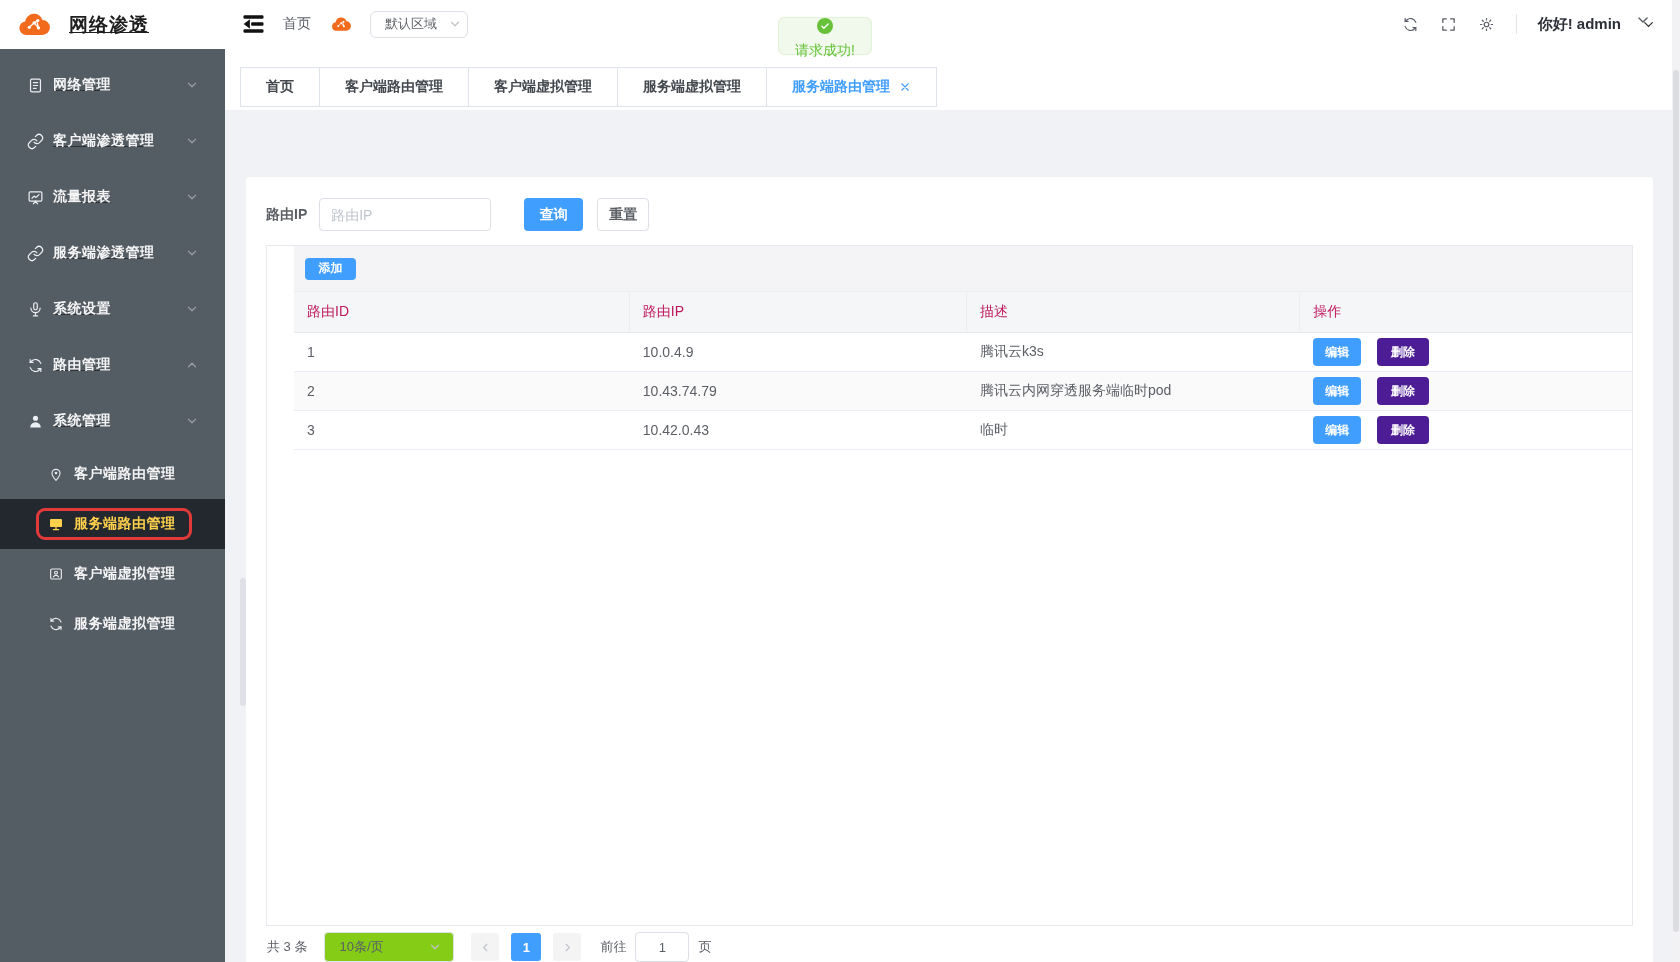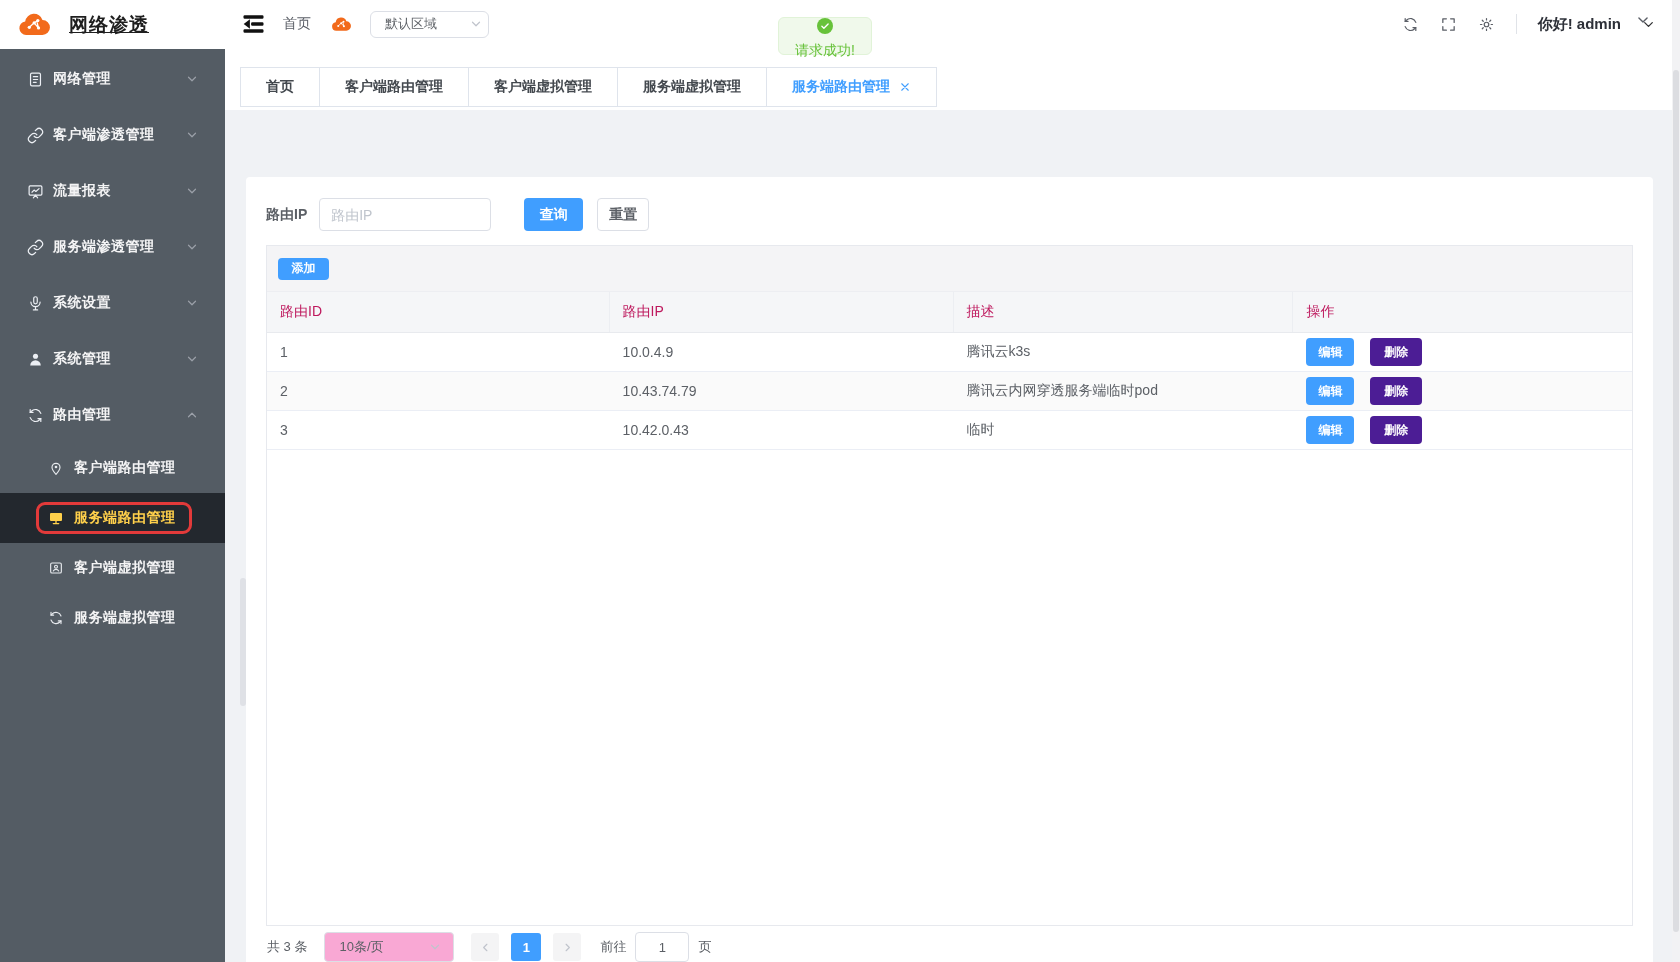--- a/index.html
+++ b/index.html
@@ -10,21 +10,21 @@
     background:#f0f2f5; color:#303133; font-size:14px;
   }
   .icon { display:inline-flex; align-items:center; justify-content:center; }
   .icon svg { width:100%; height:100%; display:block; }
 
   
   .sidebar { position:absolute; left:0; top:0; width:225px; height:962px; background:#545c64; z-index:5; }
   .logo-bar { height:49px; background:#fff; display:flex; align-items:center; padding-left:10px; gap:13px; }
   .logo-cloud { width:46px; height:34px; }
   .logo-title { font-size:19px; font-weight:bold; color:#1f1f1f; letter-spacing:1px;text-decoration:underline; }
-  .menu { padding-top:2px; }
+  .menu { padding-top:8px;text-decoration:underline; }
   .menu-item { height:56px; display:flex; align-items:center; padding:0 18px 0 27px; color:#f4f4f5; cursor:pointer; }
   .menu-item .icon { width:17px; height:17px; color:#eceff4; margin-right:9px; flex:none; }
   .menu-item .m-label { flex:1; font-size:14px; font-weight:600; letter-spacing:0.5px; }
   .menu-item .chev { width:12px; height:12px; color:#9ba0a8; }
   .chev.up svg { transform:rotate(180deg); }
   .sub-item { height:50px; display:flex; align-items:center; padding-left:48px; color:#f4f4f5; cursor:pointer; }
   .sub-item .icon { width:16px; height:16px; color:#e8ebef; margin-right:10px; flex:none; }
   .sub-item .s-label { font-size:14px; font-weight:600; letter-spacing:0.5px; }
   .sub-item.active { background:#23282e; color:#ffd04b; padding-left:48px; }
   .sub-item.active .icon { color:#ffd04b; }
@@ -35,21 +35,21 @@
 
   
   .main { position:absolute; left:225px; top:0; right:0; height:962px; }
 
   
   .topbar { height:67px; background:#fff; position:relative; }
   .topbar-left { position:absolute; left:15px; top:0; height:48px; display:flex; align-items:center; gap:16px; }
   .hamburger { width:27px; height:24px; color:#111; cursor:pointer; }
   .breadcrumb { color:#5a5e66; font-size:14px; }
   .topbar-cloud { width:27px; height:21px; cursor:pointer; }
-  .region-select { width:119px; height:27px; border:1px solid #dcdfe6; border-radius:6px;
+  .region-select { width:98px; height:27px; border:1px solid #dcdfe6; border-radius:6px;
     display:flex; align-items:center; justify-content:space-between; padding:0 6px 0 14px;
     color:#5f6368; font-size:13px; cursor:pointer; background:#fff; }
   .region-select .chev { width:12px; height:12px; color:#c0c4cc; }
   .toast { position:absolute; left:553px; top:17px; height:38px; padding:0 16px;
     background:#f0f9eb; border:1px solid #e1f3d8; border-radius:6px;
     display:flex; align-items:center; gap:8px;flex-direction:column; }
   .toast-check { width:16px; height:16px; border-radius:50%; background:#67c23a; color:#fff; padding:3px; }
   .toast-msg { color:#67c23a; font-size:14px; }
   .topbar-right { position:absolute; right:25px; top:0; height:48px; display:flex; align-items:center; gap:21px; }
   .tb-icon { width:17px; height:17px; color:#5a5e66; cursor:pointer; }
@@ -79,21 +79,21 @@
   .filter-input::placeholder { color:#bfc4cc; }
   .btn { border:none; border-radius:4px; font-size:14px; cursor:pointer; display:inline-flex;
     align-items:center; justify-content:center;
     font-family:"Liberation Sans","DejaVu Sans",sans-serif; }
   .btn-primary { background:#409eff; color:#fff; }
   .btn-plain { background:#fff; color:#5c6066; border:1px solid #dcdfe6; }
   .search-btn { width:59px; height:33px; margin-left:33px; font-weight:600; }
   .reset-btn { width:52px; height:33px; margin-left:14px; font-weight:600; }
 
   .panel { position:absolute; left:20px; top:68px; right:20px; bottom:51px;
-    border:1px solid #e7e9ee; background:#fff; }
+    border:1px solid #e7e9ee; background:#fff;padding-left:27px; }
   .panel-toolbar { height:46px; background:#f4f4f6; border-bottom:1px solid #edeef2;
     display:flex; align-items:center; padding-left:11px; }
   .add-btn { width:51px; height:22px; font-size:12px; font-weight:600; }
 
   .thead { display:flex; height:41px; background:#f5f6f8; align-items:center;
     color:#be185d; border-bottom:1px solid #e8eaee; }
   .th, .td { padding-left:13px; overflow:hidden; white-space:nowrap; }
   .c1 { width:25.1%; } .c2 { width:25.2%; } .c3 { width:24.9%; } .c4 { width:24.8%; }
   .th { border-right:1px solid #eceef2; height:100%; display:flex; align-items:center; }
   .th:last-child { border-right:none; }
@@ -101,21 +101,21 @@
     color:#5c6066; background:#fff; }
   .t-row:nth-of-type(even) { background:#fafafa; }
   .act-btn { height:28px; font-size:12px; font-weight:600; border-radius:4px; }
   .edit-btn { width:48px; }
   .del-btn { width:52px; margin-left:12px; background:#4c1d95; color:#fff; }
 
   
   .pager { position:absolute; left:21px; bottom:15px; height:30px; display:flex;
     align-items:center; font-size:13px; color:#5c6066; }
   .pg-total { margin-right:17px; }
-  .pg-size { width:130px; height:30px; border:1px solid #dcdfe6; border-radius:4px; background:#f9a8d4;
+  .pg-size { width:130px; height:30px; border:1px solid #dcdfe6; border-radius:4px; background:#84cc16;
     display:flex; align-items:center; justify-content:space-between; padding:0 12px 0 14px;
     color:#5c6066; cursor:pointer; margin-right:17px; }
   .pg-size .chev { width:12px; height:12px; color:#c0c4cc; }
   .pg-btn { width:28px; height:28px; border-radius:3px; background:#f4f4f5; border:none;
     display:flex; align-items:center; justify-content:center; cursor:pointer; }
   .pg-btn .icon { width:11px; height:11px; color:#c0c4cc; }
   .pg-prev { margin-right:12px; }
   .pg-cur { width:30px; height:28px; border-radius:3px; background:#409eff; color:#fff;
     display:flex; align-items:center; justify-content:center; font-weight:600; margin-right:12px; }
   .pg-next { margin-right:19px; }
@@ -225,44 +225,44 @@
         <span class="m-label">系统设置</span>
         <span class="icon chev">
           <svg viewBox="0 0 24 24" fill="none" stroke="currentColor" stroke-width="2.4" stroke-linecap="round" stroke-linejoin="round">
             <path d="M5 8.5l7 7 7-7"></path>
           </svg>
         </span>
       </div>
 
       <div class="menu-item">
         <span class="icon">
+          <svg viewBox="0 0 24 24" fill="none" stroke="currentColor" stroke-width="1.7" stroke-linecap="round" stroke-linejoin="round">
+            <path d="M19.5 9A8 8 0 0 0 6.2 6L4.5 7.6M4.5 15a8 8 0 0 0 13.3 3l1.7-1.6"></path>
+            <path d="M4.5 3.6v4h4M19.5 20.4v-4h-4"></path>
+          </svg>
+        </span>
+        <span class="m-label">路由管理</span>
+        <span class="icon chev up">
+          <svg viewBox="0 0 24 24" fill="none" stroke="currentColor" stroke-width="2.4" stroke-linecap="round" stroke-linejoin="round">
+            <path d="M5 8.5l7 7 7-7"></path>
+          </svg>
+        </span>
+      </div>
+
+      <div class="menu-item">
+        <span class="icon">
           <svg viewBox="0 0 24 24">
             <g fill="currentColor" stroke="none">
               <circle cx="12" cy="7.5" r="3.6"></circle>
               <path d="M4.5 20.5a7.5 7.5 0 0 1 15 0z"></path>
             </g>
           </svg>
         </span>
         <span class="m-label">系统管理</span>
         <span class="icon chev">
-          <svg viewBox="0 0 24 24" fill="none" stroke="currentColor" stroke-width="2.4" stroke-linecap="round" stroke-linejoin="round">
-            <path d="M5 8.5l7 7 7-7"></path>
-          </svg>
-        </span>
-      </div>
-
-      <div class="menu-item">
-        <span class="icon">
-          <svg viewBox="0 0 24 24" fill="none" stroke="currentColor" stroke-width="1.7" stroke-linecap="round" stroke-linejoin="round">
-            <path d="M19.5 9A8 8 0 0 0 6.2 6L4.5 7.6M4.5 15a8 8 0 0 0 13.3 3l1.7-1.6"></path>
-            <path d="M4.5 3.6v4h4M19.5 20.4v-4h-4"></path>
-          </svg>
-        </span>
-        <span class="m-label">路由管理</span>
-        <span class="icon chev up">
           <svg viewBox="0 0 24 24" fill="none" stroke="currentColor" stroke-width="2.4" stroke-linecap="round" stroke-linejoin="round">
             <path d="M5 8.5l7 7 7-7"></path>
           </svg>
         </span>
       </div>
     </nav>
   <nav class="submenu">
 
       <div class="sub-item">
         <span class="hl-wrap-outer" style="display:contents">

